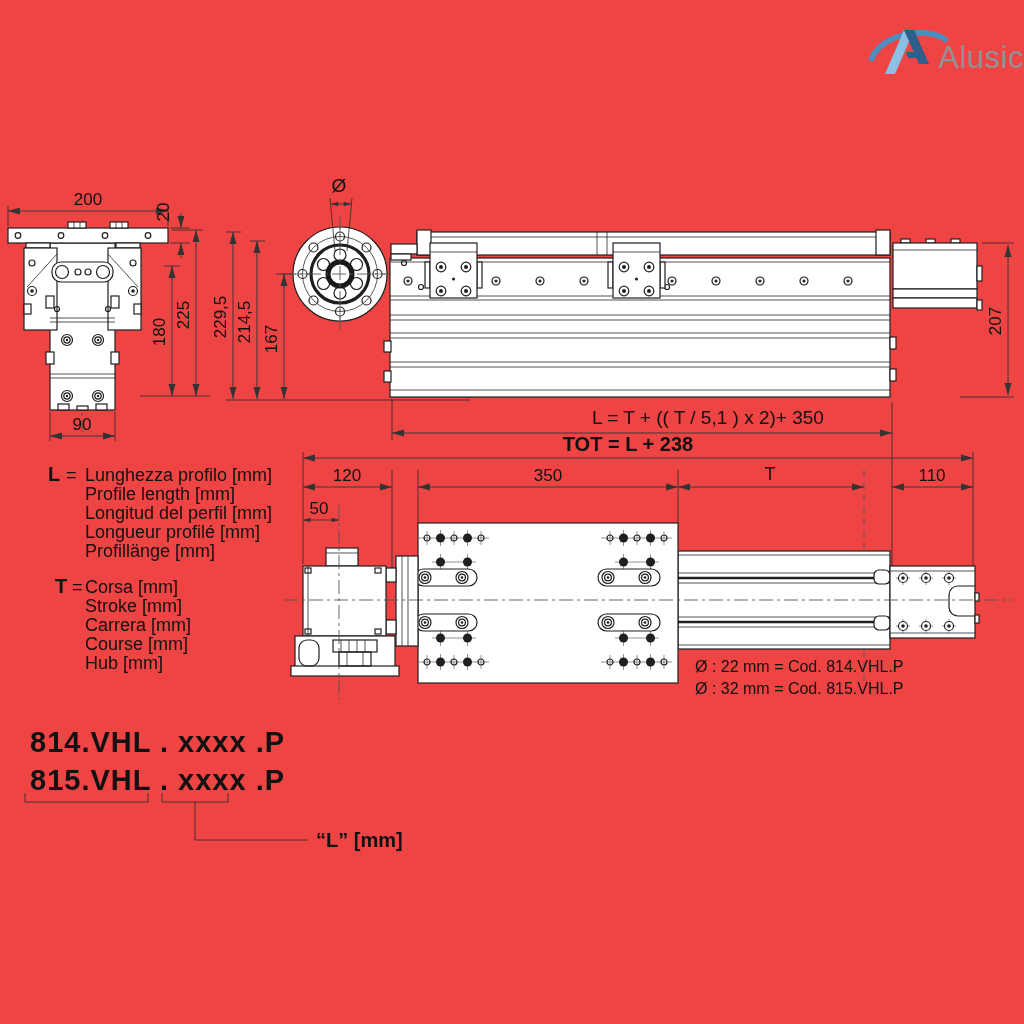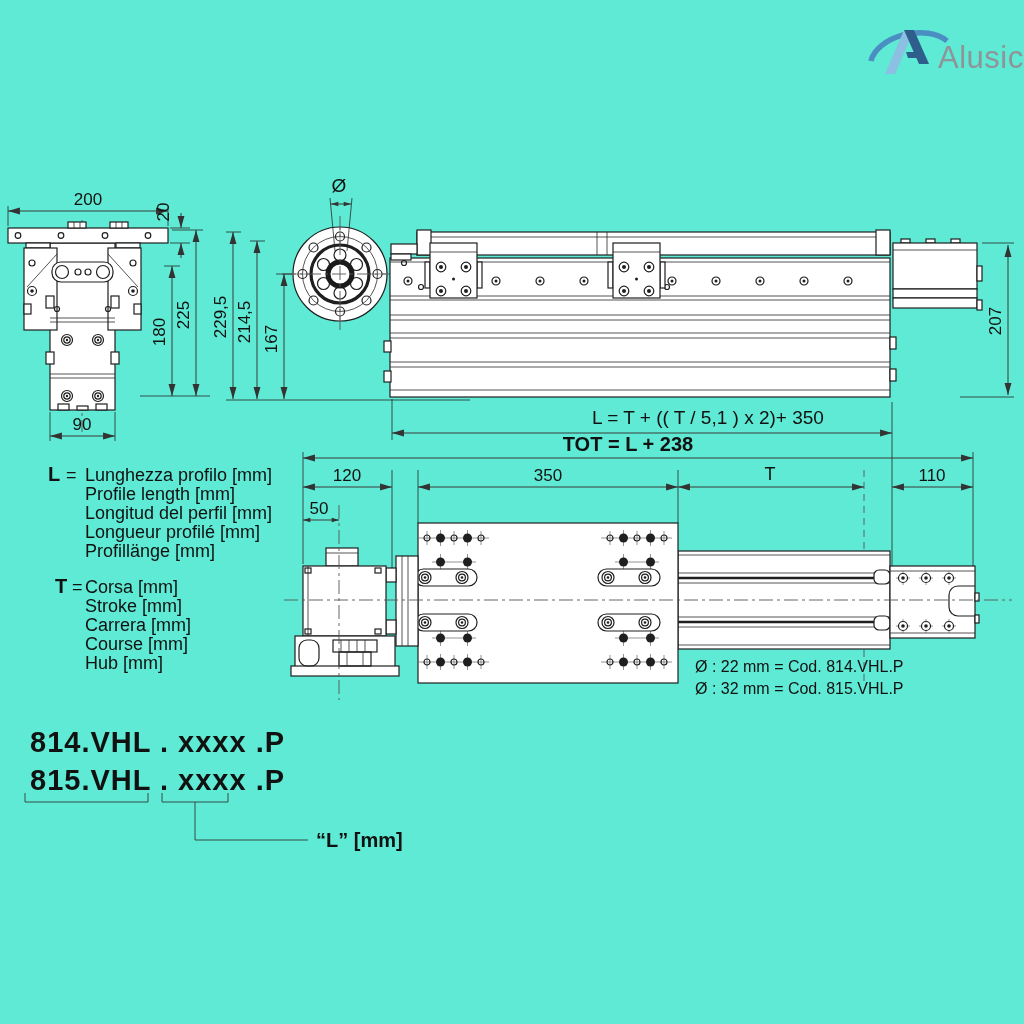--- a/index.html
+++ b/index.html
@@ -1,16 +1,16 @@
 <!DOCTYPE html>
 <html><head>
 <meta charset="utf-8">
 <style>
   html,body{margin:0;padding:0;background:#fff;}
-  #canvas{position:relative;width:1024px;height:1024px;background:#5eead4;overflow:hidden;}
+  #canvas{position:relative;width:1024px;height:1024px;background:#ef4444;overflow:hidden;}
   svg{position:absolute;left:0;top:0;}
   .s  {stroke:#1f1f1f;fill:none;stroke-width:1.2;}
   .sf {stroke:#1f1f1f;fill:#fff;stroke-width:1.2;}
   .t  {stroke:#2a2a2a;fill:none;stroke-width:.8;}
   .t2 {stroke:#666;fill:none;stroke-width:.7;}
   .d  {stroke:#3a3a3a;fill:none;stroke-width:1;}
   .cl {stroke:#555;fill:none;stroke-width:.9;stroke-dasharray:14 4 3 4;}
   .dash{stroke:#555;fill:none;stroke-width:.9;stroke-dasharray:7 5;}
   .fill{fill:#1f1f1f;stroke:none;}
   .thick{stroke:#1f1f1f;fill:none;stroke-width:2.4;}

